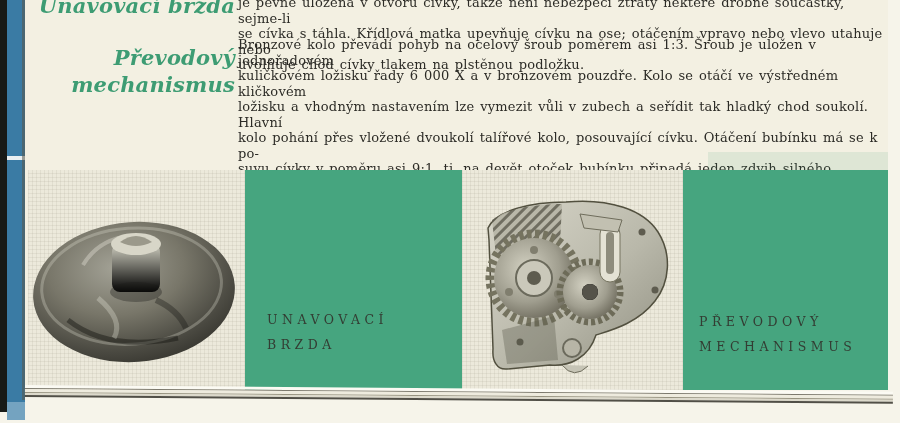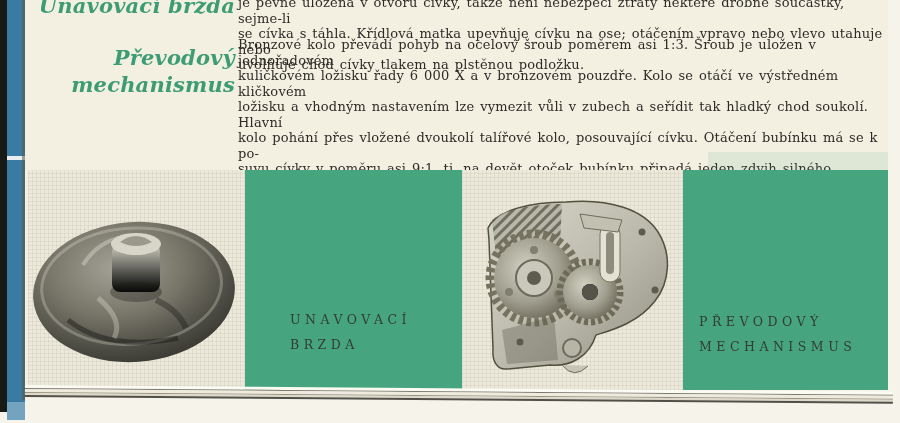--- a/index.html
+++ b/index.html
@@ -52,21 +52,21 @@
   .green-panel{height:220px;position:relative;background:#46a57f;}
   .p1{width:217px;}
   .g1{width:217px;}
   .p2{width:221px;}
   .g2{width:205px;}
   .caption{
     position:absolute;color:#333d33;
     font-size:12.5px;letter-spacing:4.5px;line-height:25px;
     white-space:pre-line;
   }
-  .cap1{left:22px;top:137px;margin-left:23px;}
+  .cap1{left:22px;top:137px;}
   .cap2{left:16px;top:139px;}
   .green-sliver{position:absolute;left:683px;top:152px;width:205px;height:18px;background:rgba(70,165,127,.12);}
 
   
   .edge-stack{
     position:absolute;left:25px;top:385px;width:868px;height:18px;
     transform:rotate(0.45deg);transform-origin:left top;
   }
   .edge-stack .e1{height:3px;background:#fbfaf3;}
   .edge-stack .e2{height:1px;background:#7c796d;}

